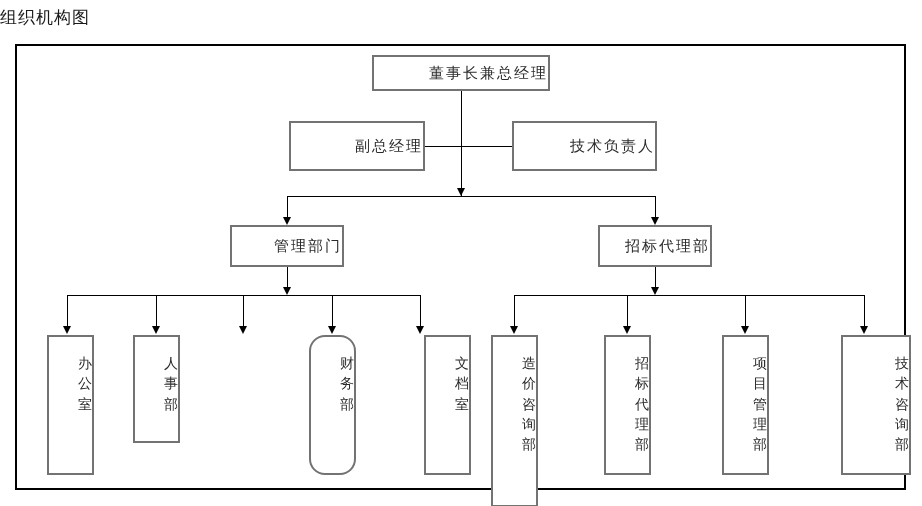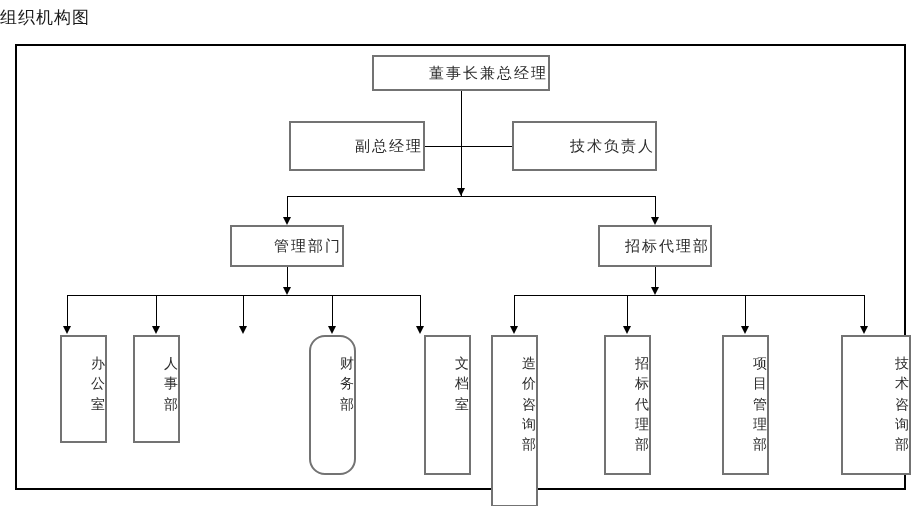--- a/index.html
+++ b/index.html
@@ -166,21 +166,21 @@
   </div>
 
   <div class="node horiz" style="left:230px; top:225px; width:114px; height:42px;">
     <span class="label">管理部门</span>
   </div>
 
   <div class="node horiz" style="left:598px; top:225px; width:114px; height:42px;">
     <span class="label">招标代理部</span>
   </div>
 
-  <div class="node vert" style="left:60px; top:335px; width:47px; height:108px;">
+  <div class="node vert" style="left:47px; top:335px; width:47px; height:140px;">
     <span class="label">办公室</span>
   </div>
 
   <div class="node vert" style="left:133px; top:335px; width:47px; height:108px;">
     <span class="label">人事部</span>
   </div>
 
 
   <div class="node vert" style="left:309px; top:335px; width:47px; height:140px;border-radius:16px;">
     <span class="label">财务部</span>

